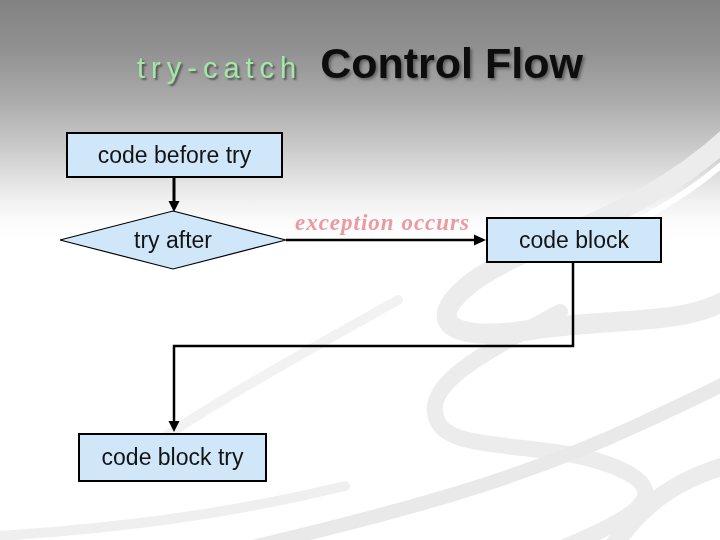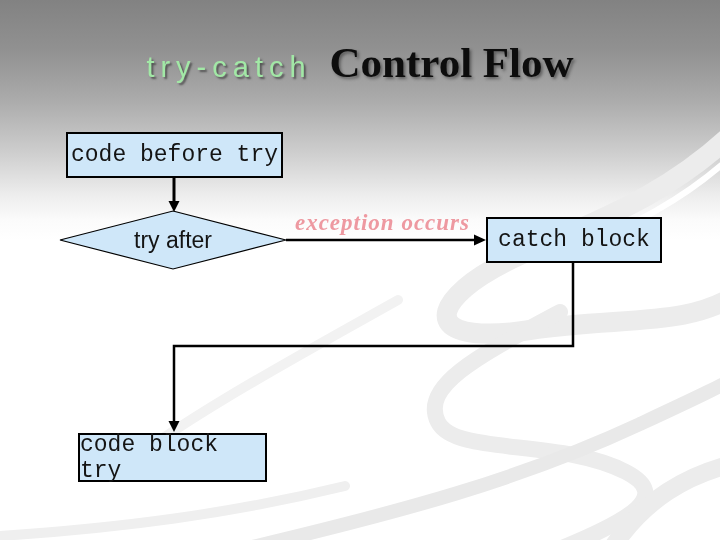--- a/index.html
+++ b/index.html
@@ -28,38 +28,37 @@
     white-space: nowrap;
   }
   .title-code {
     font-family: Liberation Sans, sans-serif;
     font-size: 29px;
     letter-spacing: 6px;
     color: #a2e8a6;
     text-shadow: 2px 2px 2px rgba(60,60,60,0.75);
   }
   .title-serif {
-    font-family: Liberation Serif, serif;
+    font-family: Liberation Sans, sans-serif;
     font-weight: bold;
     font-size: 43px;
     color: #0d0d0d;
     margin-left: 18px;
     text-shadow: 2px 2px 3px rgba(25,25,25,0.45);
   }
   .node {
     position: absolute;
     background: #cfe7f9;
     border: 2px solid #000000;
     display: flex;
     align-items: center;
     justify-content: center;
     font-size: 23px;
     color: #141414;
     box-sizing: border-box;
-    font-family: Liberation Mono, monospace;
   }
   .node-before { left: 66px;  top: 132px; width: 217px; height: 46px; }
   .node-catch  { left: 486px; top: 217px; width: 176px; height: 46px; }
   .node-after  { left: 78px;  top: 433px; width: 189px; height: 49px; }
   .node-diamond-label {
     position: absolute;
     left: 60px; top: 212px; width: 226px; height: 56px;
     display: flex; align-items: center; justify-content: center;
     font-size: 23px; color: #141414;
   }
@@ -117,20 +116,20 @@
 
   <div class="node-diamond-label">
     <span>try after</span>
   </div>
 
   <div class="edge-label">
     <span>exception occurs</span>
   </div>
 
   <div class="node node-catch">
-    <span>catch block</span>
+    <span>code block</span>
   </div>
 
   <div class="node node-after">
     <span>code block try</span>
   </div>
 
 </div>
 
 </body></html>

